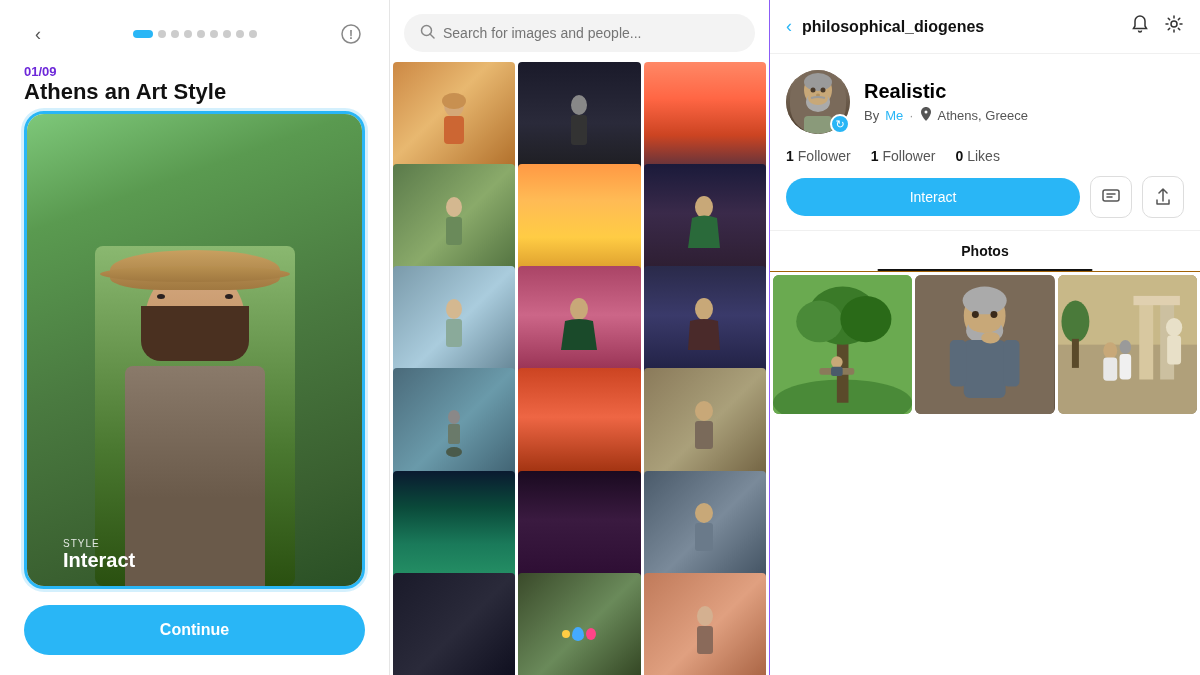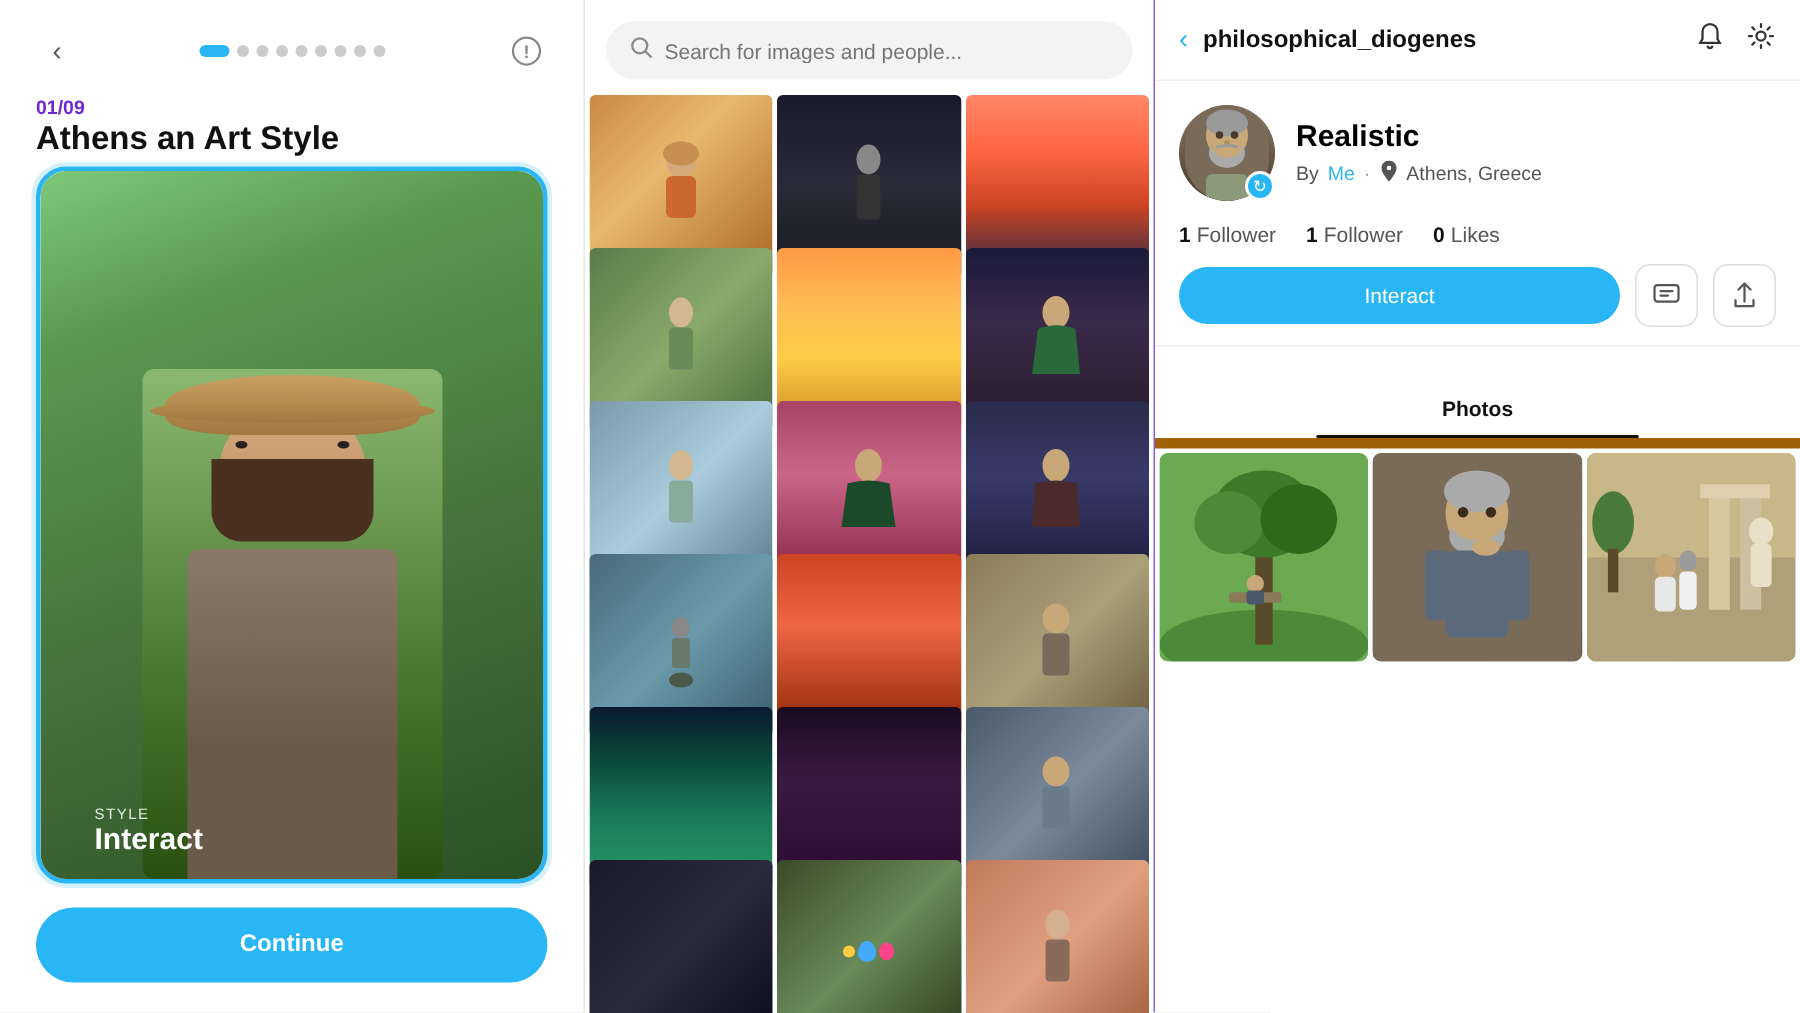--- a/index.html
+++ b/index.html
@@ -314,22 +314,21 @@
       display: flex;
       align-items: center;
       justify-content: center;
       cursor: pointer;
       font-size: 16px;
       color: #555;
       background: #fff;
     }
     .profile-tabs {
       display: flex;
-      border-bottom: 7px solid #a16207;
-      margin-top: 21px;
+      border-bottom: 1px solid #a16207;
     }
     .tab-item {
       flex: 1;
       text-align: center;
       padding: 12px;
       font-size: 14px;
       font-weight: 500;
       color: #888;
       cursor: pointer;
       position: relative;

